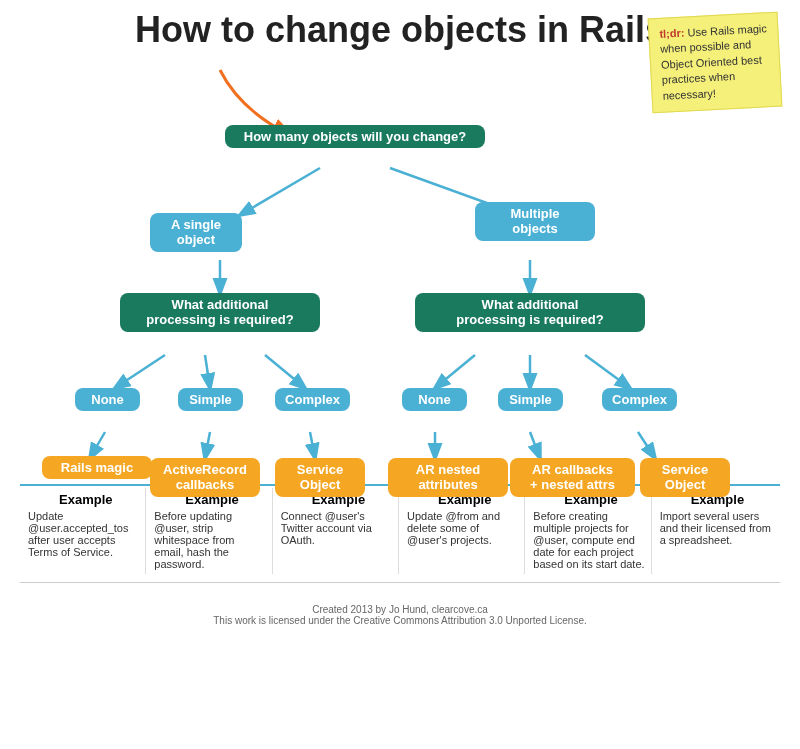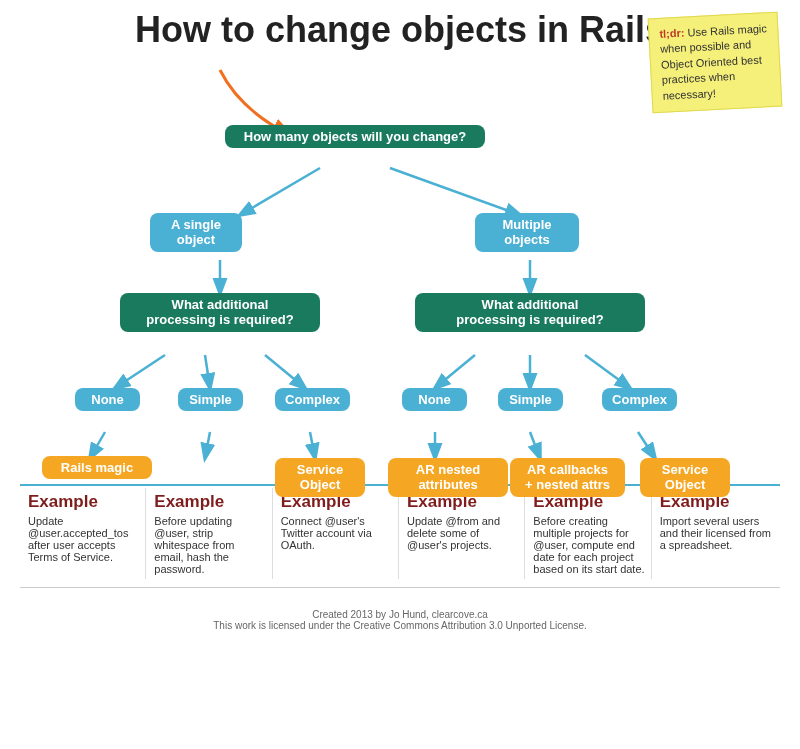--- a/index.html
+++ b/index.html
@@ -84,25 +84,26 @@
     .bottom-table td {
       vertical-align: top;
       padding: 4px 6px;
       font-size: 11px;
       color: #333;
       width: 16.66%;
       border-right: 1px solid #ddd;
     }
     .bottom-table td:last-child { border-right: none; }
     .example-label {
-      color: #7f1d1d;
-      font-size: 17px;
+      color: #000000;
+      font-size: 13px;
       font-weight: bold;
       display: block;
       margin-bottom: 3px;
+      margin-left: 31px;
     }
     .footer {
       text-align: center;
       font-size: 10px;
       color: #666;
       margin-top: 6px;
       border-top: 1px solid #ccc;
       padding-top: 21px;
     }
   </style>
@@ -161,42 +162,44 @@
 
       <line x1="510" y1="372" x2="520" y2="398" stroke="#4ab0d4" stroke-width="2.5" marker-end="url(#arrowBlue)"></line>
 
       <line x1="618" y1="372" x2="635" y2="398" stroke="#4ab0d4" stroke-width="2.5" marker-end="url(#arrowBlue)"></line>
     </svg>
 
     <div class="box box-green" style="left:205px; top:65px; width:260px;">How many objects will you change?</div>
 
     <div class="box box-blue" style="left:130px; top:153px; width:92px; white-space:pre-line;">A single
 object</div>
-    <div class="box box-blue" style="left:455px; top:153px; width:104px; white-space:pre-line;">Multiple
+    <div class="box box-blue" style="left:455px; top:142px; width:120px; white-space:pre-line;">Multiple
 objects</div>
 
     <div class="box box-green" style="left:100px; top:233px; width:200px; white-space:pre-line;">What additional
 processing is required?</div>
     <div class="box box-green" style="left:395px; top:233px; width:230px; white-space:pre-line;">What additional
 processing is required?</div>
 
     <div class="box box-blue" style="left:55px; top:328px; width:65px;">None</div>
     <div class="box box-blue" style="left:158px; top:328px; width:65px;">Simple</div>
     <div class="box box-blue" style="left:255px; top:328px; width:75px;">Complex</div>
 
     <div class="box box-blue" style="left:382px; top:328px; width:65px;">None</div>
     <div class="box box-blue" style="left:478px; top:328px; width:65px;">Simple</div>
     <div class="box box-blue" style="left:582px; top:328px; width:75px;">Complex</div>
 
     <div class="box box-orange" style="left:22px; top:396px; width:110px;">Rails magic</div>
+    <div class="box box-orange" style="left:130px; top:398px; width:110px; white-space:pre-line;">ActiveRecord
+callbacks</div>
     <div class="box box-orange" style="left:255px; top:398px; width:90px; white-space:pre-line;">Service
 Object</div>
     <div class="box box-orange" style="left:368px; top:398px; width:120px; white-space:pre-line;">AR nested
 attributes</div>
-    <div class="box box-orange" style="left:490px; top:398px; width:115px; white-space:pre-line;">AR callbacks
+    <div class="box box-orange" style="left:490px; top:398px; width:125px; white-space:pre-line;">AR callbacks
 + nested attrs</div>
     <div class="box box-orange" style="left:620px; top:398px; width:90px; white-space:pre-line;">Service
 Object</div>
   </div>
 
   <div style="margin-top: 2px;">
     <table class="bottom-table">
       <tbody>
           <tr>
         <td>

